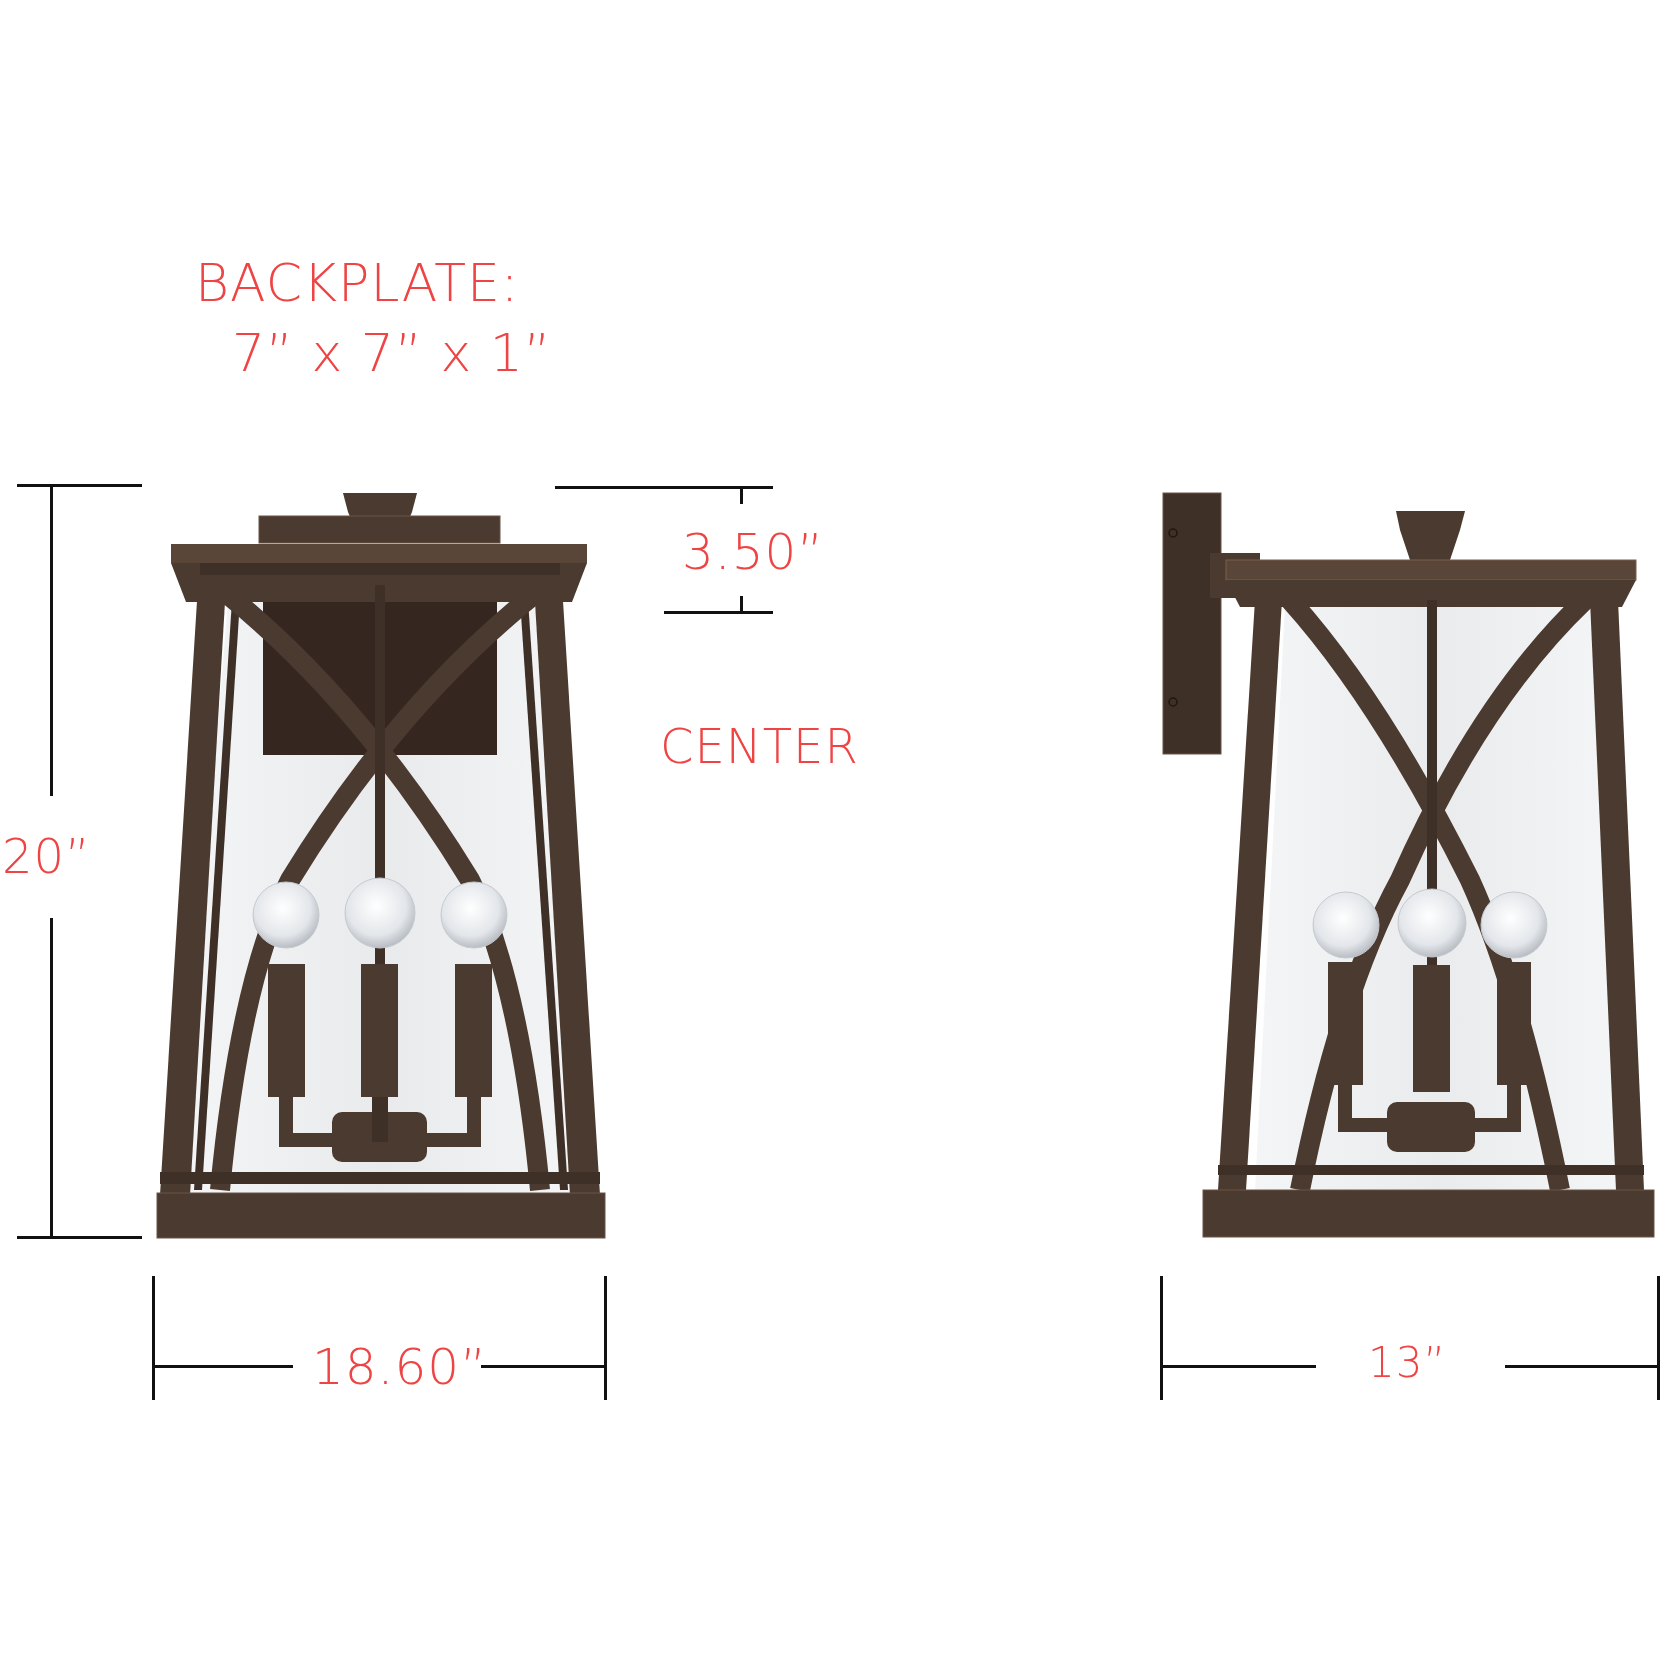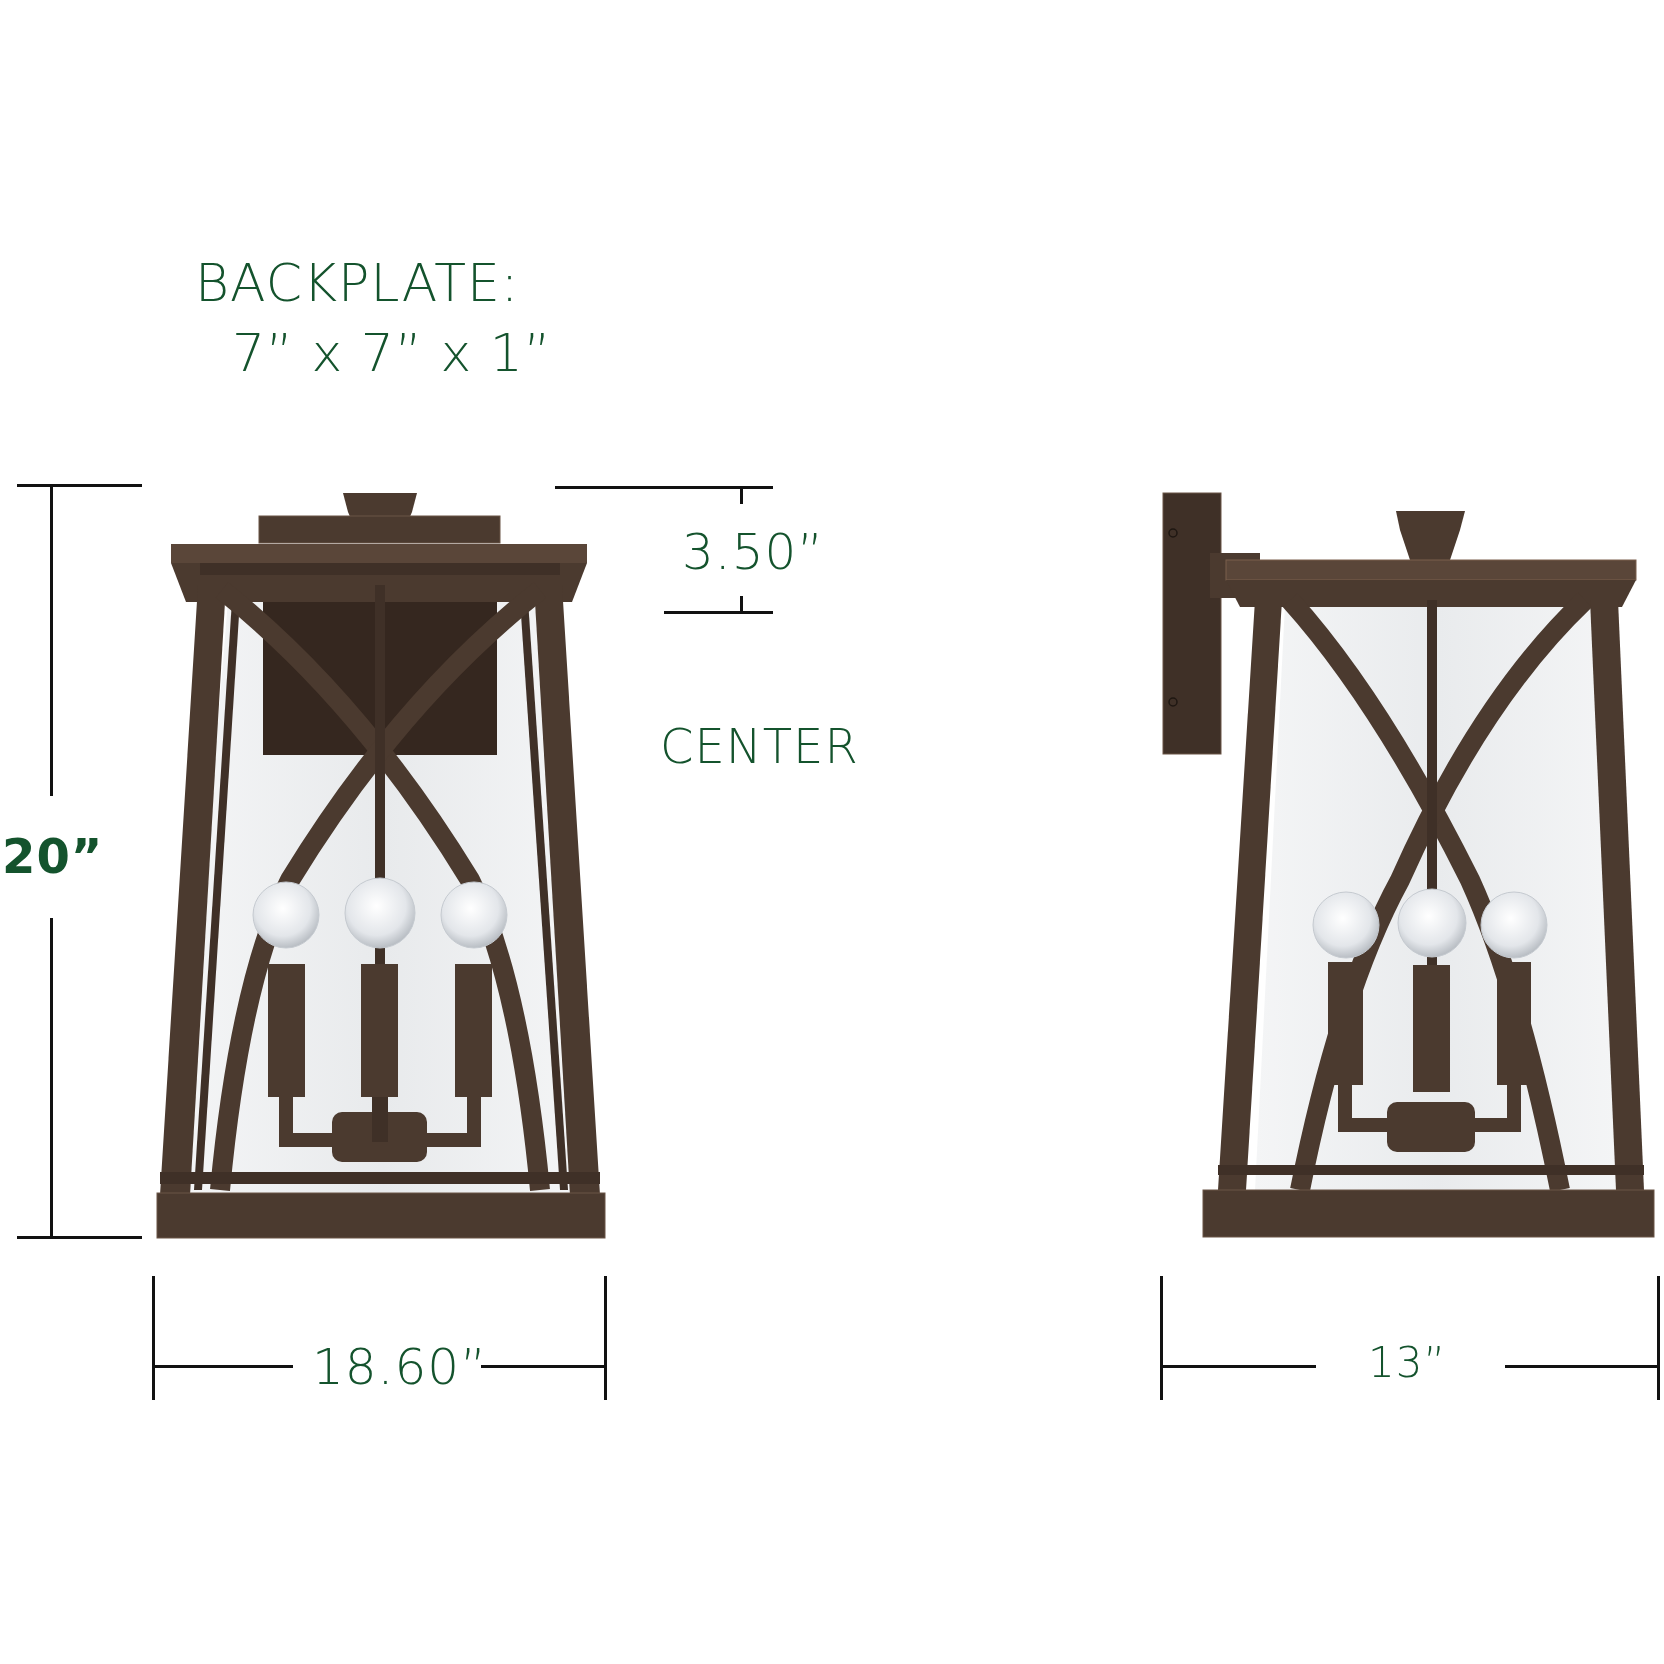--- a/index.html
+++ b/index.html
@@ -1,31 +1,31 @@
 <!DOCTYPE html>
 <html><head>
 <meta charset="utf-8">
 <style>
   html,body{margin:0;padding:0;background:#fff;}
   #stage{position:relative;width:1664px;height:1664px;background:#ffffff;overflow:hidden;font-family:"DejaVu Sans","Liberation Sans",sans-serif;color:#111;}
-  .lbl{position:absolute;white-space:nowrap;font-weight:300;letter-spacing:1px;color:#14532d;line-height:1;}
+  .lbl{position:absolute;white-space:nowrap;font-weight:300;letter-spacing:1px;color:#ef4444;line-height:1;}
   .rule{position:absolute;background:#111;}
   svg{position:absolute;left:0;top:0;}
 </style>
 </head>
 <body>
 
 <div id="stage">
 
   <div class="lbl" style="left:195px;top:257px;font-size:52px;">BACKPLATE:</div>
   <div class="lbl" style="left:232px;top:327px;font-size:52px;">7” x 7” x 1”</div>
 
   <div class="rule" style="left:17px;top:484px;width:125px;height:3px;"></div>
   <div class="rule" style="left:50px;top:484px;width:3px;height:312px;"></div>
-  <div class="lbl" style="left:2px;top:832px;font-size:48px;font-weight:bold;">20”</div>
+  <div class="lbl" style="left:2px;top:832px;font-size:48px;">20”</div>
   <div class="rule" style="left:50px;top:918px;width:3px;height:320px;"></div>
   <div class="rule" style="left:17px;top:1236px;width:125px;height:3px;"></div>
 
   <div class="rule" style="left:555px;top:486px;width:218px;height:3px;"></div>
   <div class="rule" style="left:740px;top:486px;width:3px;height:18px;"></div>
   <div class="lbl" style="left:682px;top:527px;font-size:50px;">3.50”</div>
   <div class="rule" style="left:740px;top:596px;width:3px;height:18px;"></div>
   <div class="rule" style="left:664px;top:611px;width:109px;height:3px;"></div>
   <div class="lbl" style="left:660px;top:722px;font-size:48px;">CENTER</div>
 

